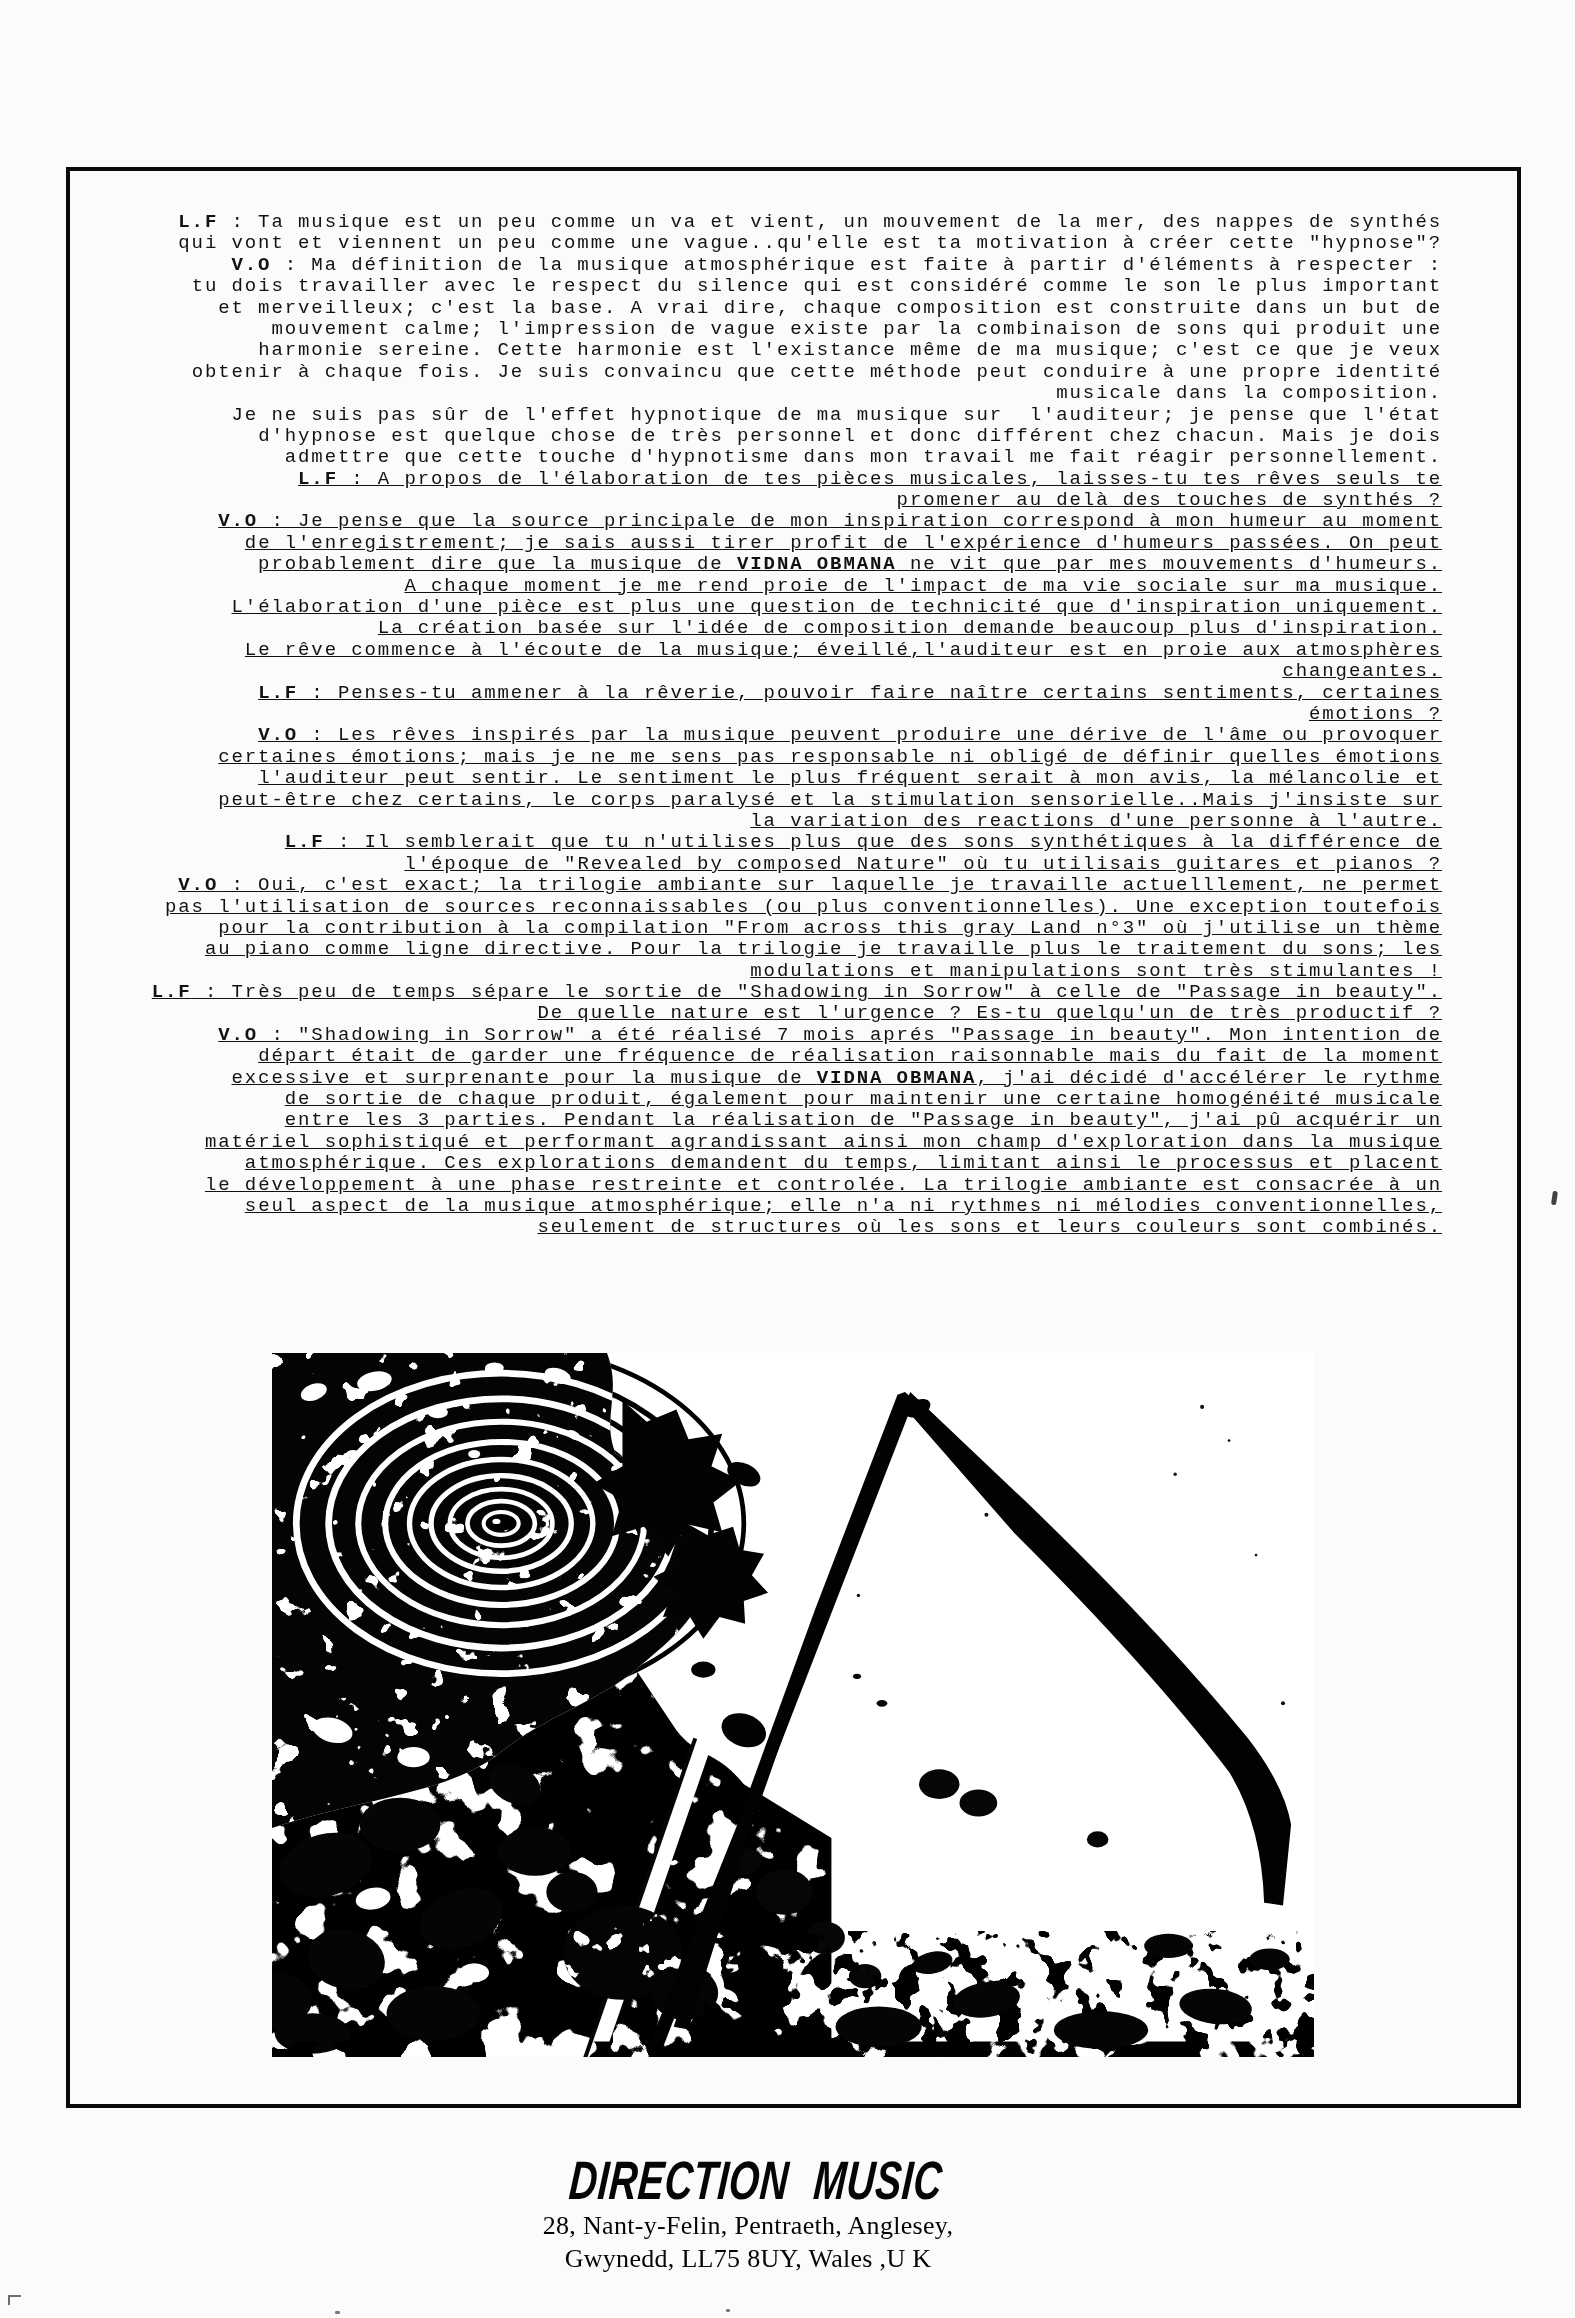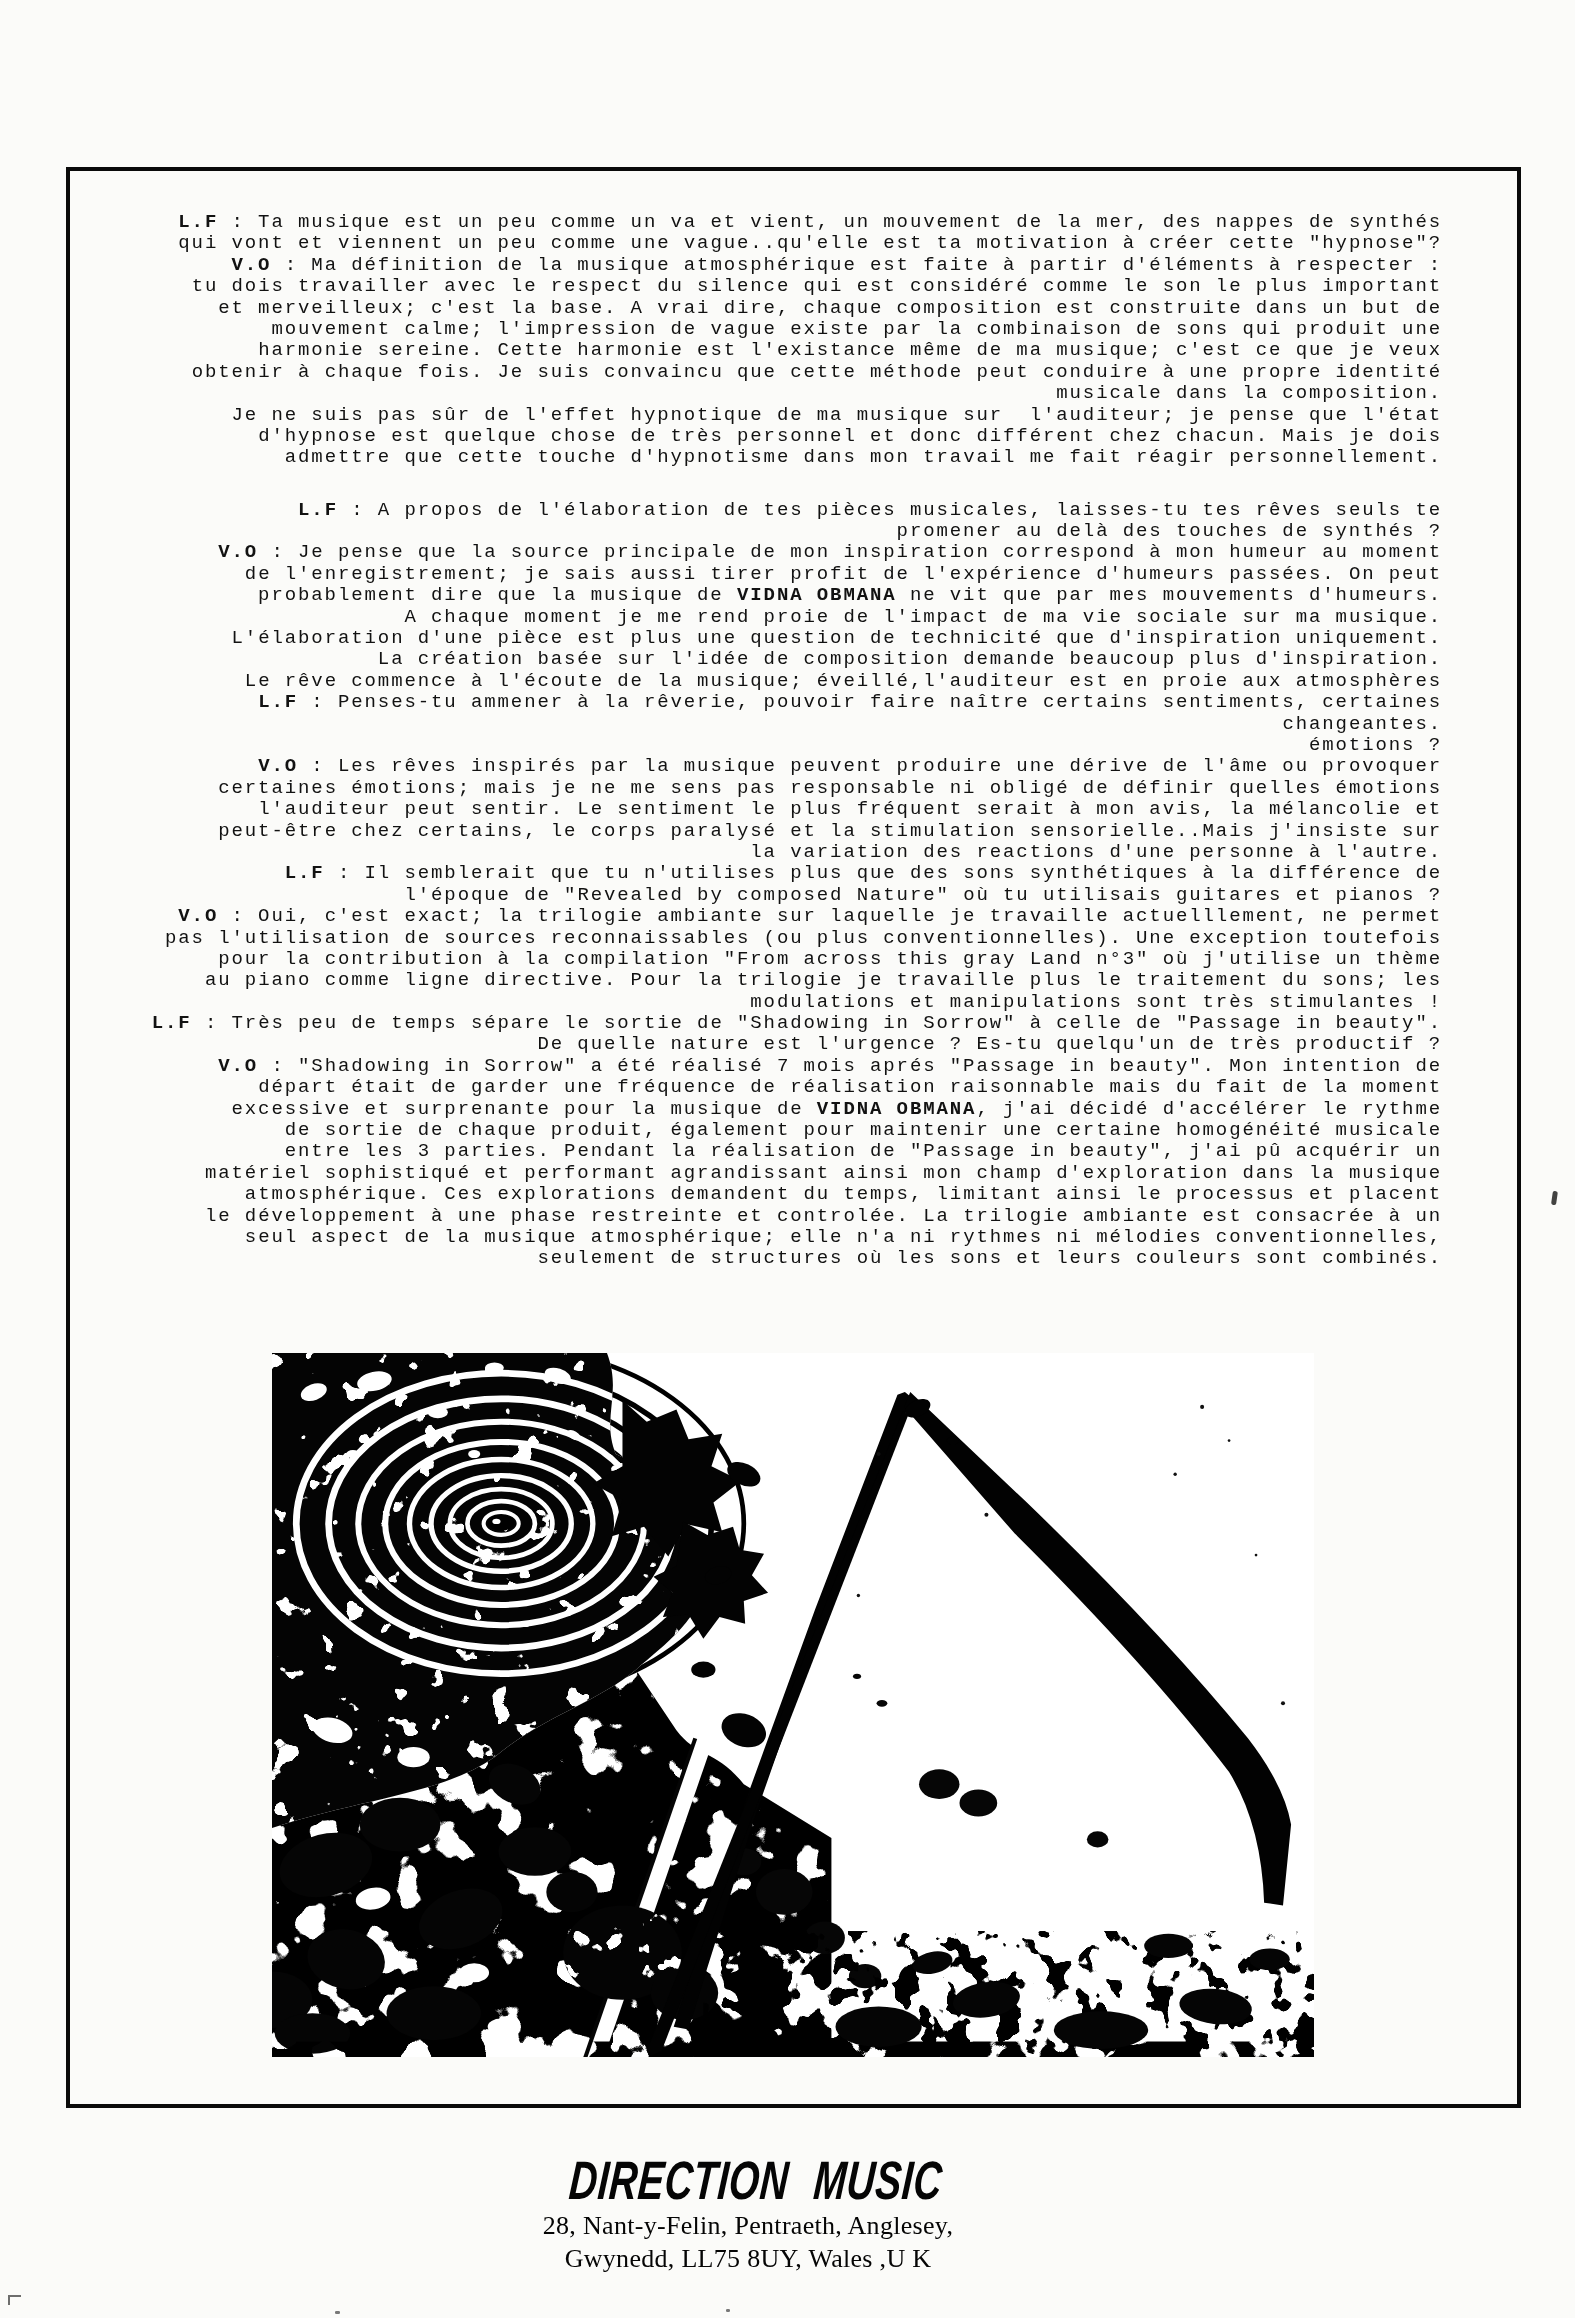--- a/index.html
+++ b/index.html
@@ -12,21 +12,21 @@
     position:absolute;left:66px;top:167px;width:1455px;height:1941px;
     border:4.7px solid #0a0a0a;box-sizing:border-box;background:transparent;
   }
   .interview{
     position:absolute;left:142px;top:212px;width:1300px;
     font-family:"Liberation Mono",monospace;
     font-size:19px;line-height:21.4px;letter-spacing:1.9px;
     color:#121212;
     text-align:right;
   }
-  .block + .block{margin-top:31px;}
+  .block + .block{text-decoration:underline;}
   .line{height:21.4px;white-space:pre;}
   .line span{white-space:pre;}
   .b{font-weight:bold;}
   .photo{
     position:absolute;left:272px;top:1353px;width:1042px;height:704px;
   }
   .photo svg{display:block;width:100%;height:100%;}
   .footer{
     position:absolute;left:519px;top:2154px;width:458px;text-align:center;color:#050505;
   }
@@ -69,22 +69,22 @@
     <div class="block">
       <div class="line"><span class="b">L.F</span><span> : A propos de l'élaboration de tes pièces musicales, laisses-tu tes rêves seuls te</span></div>
       <div class="line"><span>promener au delà des touches de synthés ?</span></div>
       <div class="line"><span class="b">V.O</span><span> : Je pense que la source principale de mon inspiration correspond à mon humeur au moment</span></div>
       <div class="line"><span>de l'enregistrement; je sais aussi tirer profit de l'expérience d'humeurs passées. On peut</span></div>
       <div class="line"><span>probablement dire que la musique de </span><span class="b">VIDNA OBMANA</span><span> ne vit que par mes mouvements d'humeurs.</span></div>
       <div class="line"><span>A chaque moment je me rend proie de l'impact de ma vie sociale sur ma musique.</span></div>
       <div class="line"><span>L'élaboration d'une pièce est plus une question de technicité que d'inspiration uniquement.</span></div>
       <div class="line"><span>La création basée sur l'idée de composition demande beaucoup plus d'inspiration.</span></div>
       <div class="line"><span>Le rêve commence à l'écoute de la musique; éveillé,l'auditeur est en proie aux atmosphères</span></div>
+      <div class="line"><span>changeantes.</span></div>
       <div class="line"><span class="b">L.F</span><span> : Penses-tu ammener à la rêverie, pouvoir faire naître certains sentiments, certaines</span></div>
-      <div class="line"><span>changeantes.</span></div>
       <div class="line"><span>émotions ?</span></div>
       <div class="line"><span class="b">V.O</span><span> : Les rêves inspirés par la musique peuvent produire une dérive de l'âme ou provoquer</span></div>
       <div class="line"><span>certaines émotions; mais je ne me sens pas responsable ni obligé de définir quelles émotions</span></div>
       <div class="line"><span>l'auditeur peut sentir. Le sentiment le plus fréquent serait à mon avis, la mélancolie et</span></div>
       <div class="line"><span>peut-être chez certains, le corps paralysé et la stimulation sensorielle..Mais j'insiste sur</span></div>
       <div class="line"><span>la variation des reactions d'une personne à l'autre.</span></div>
       <div class="line"><span class="b">L.F</span><span> : Il semblerait que tu n'utilises plus que des sons synthétiques à la différence de</span></div>
       <div class="line"><span>l'époque de "Revealed by composed Nature" où tu utilisais guitares et pianos ?</span></div>
       <div class="line"><span class="b">V.O</span><span> : Oui, c'est exact; la trilogie ambiante sur laquelle je travaille actuelllement, ne permet</span></div>
       <div class="line"><span>pas l'utilisation de sources reconnaissables (ou plus conventionnelles). Une exception toutefois</span></div>

